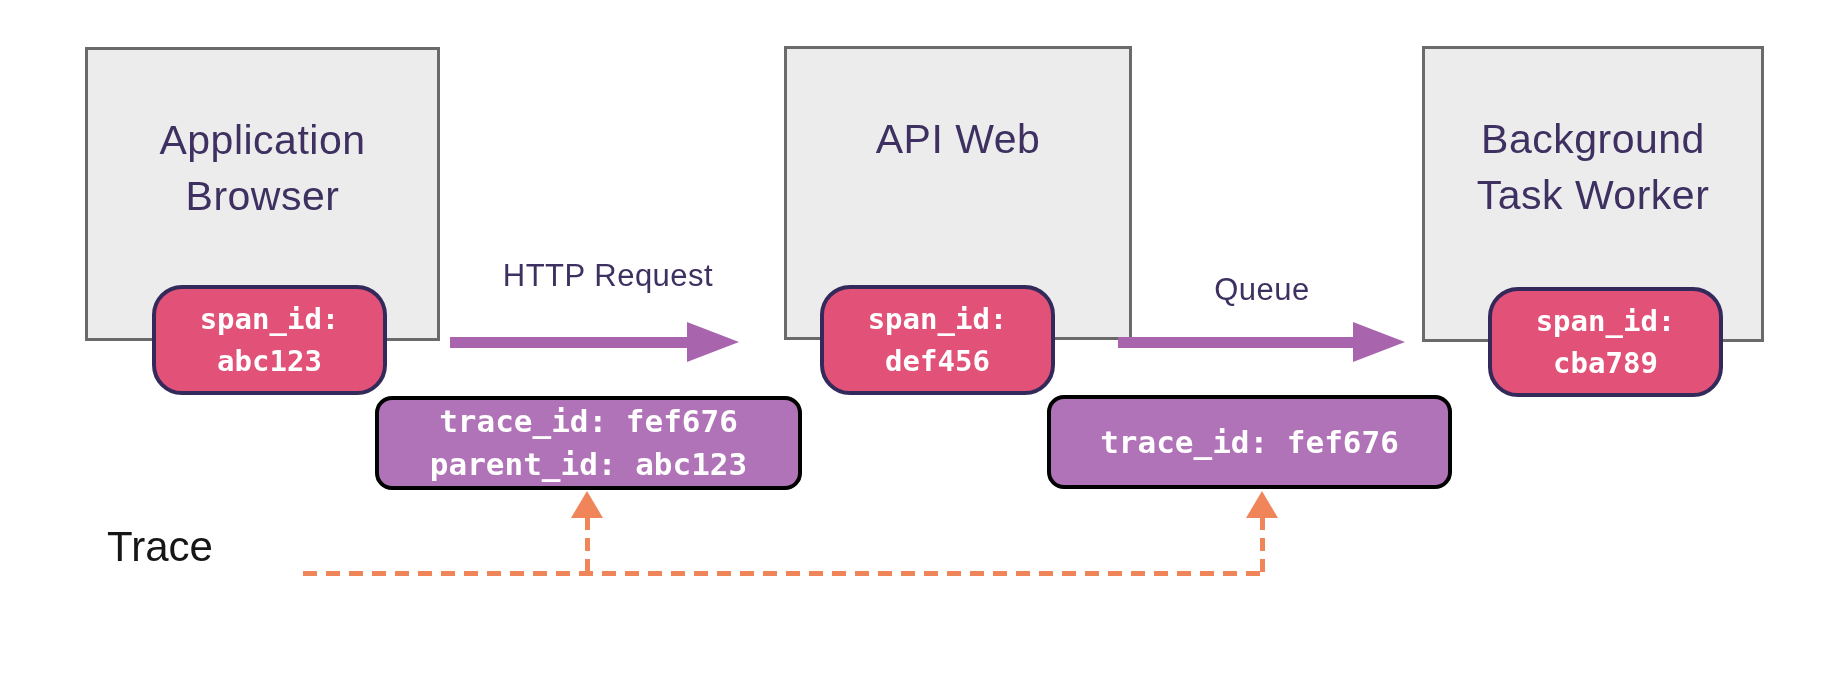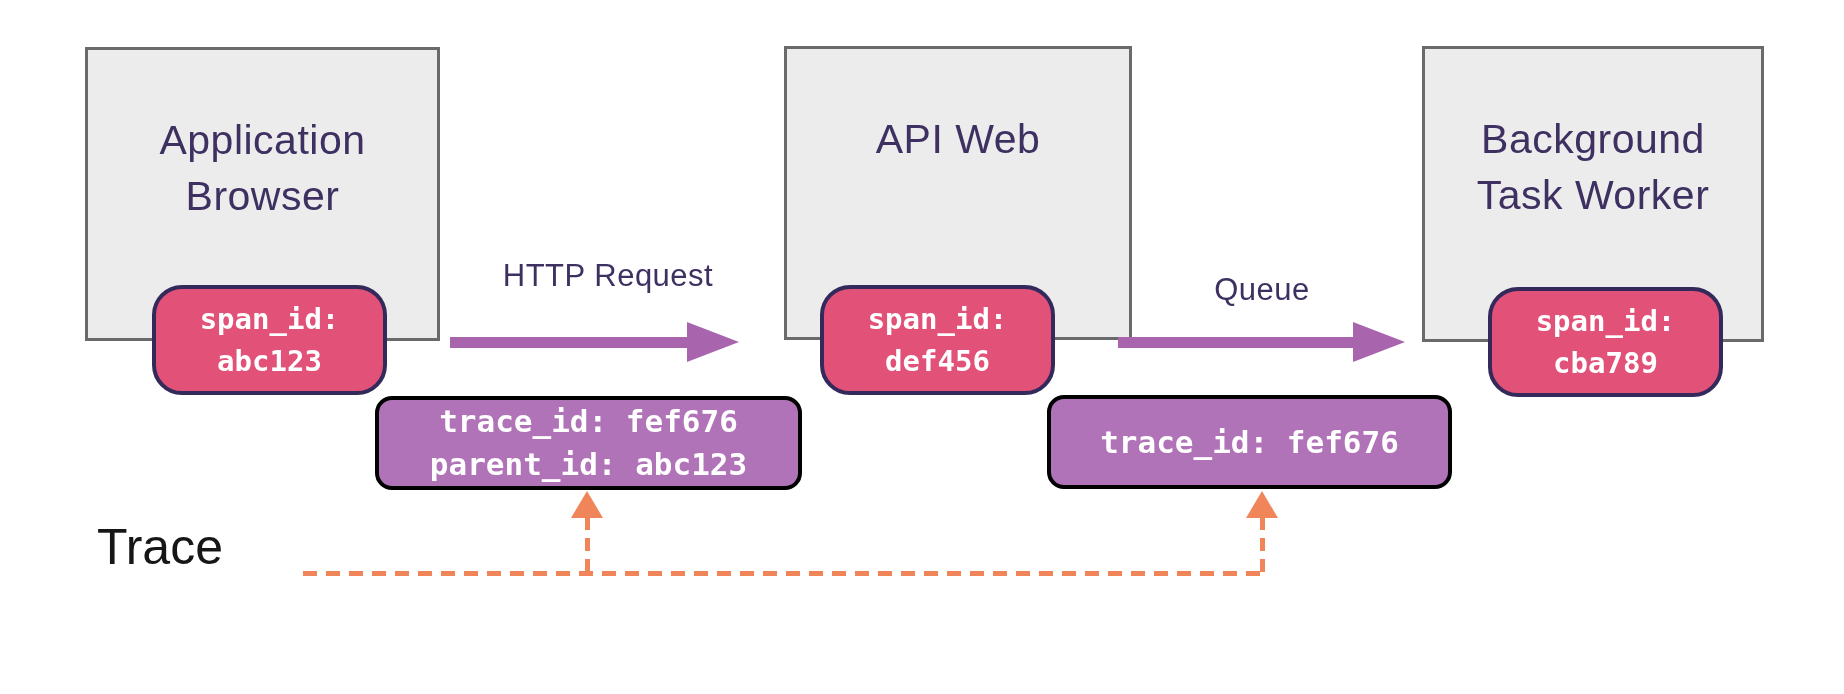--- a/index.html
+++ b/index.html
@@ -107,21 +107,21 @@
     border-right: 16px solid transparent;
     border-bottom: 27px solid #f0855a;
   }
   .trace-context-label {
     position: absolute;
     left: 36px;
     top: 518px;
     width: 248px;
     text-align: center;
     color: #161616;
-    font-size: 50px;
+    font-size: 42px;
     line-height: 58px;
     font-weight: 500;
   }
 </style>
 </head>
 <body>
 
 <div id="stage">
 
   <div class="service-box" style="left:85px; top:47px; width:355px; height:294px;">

